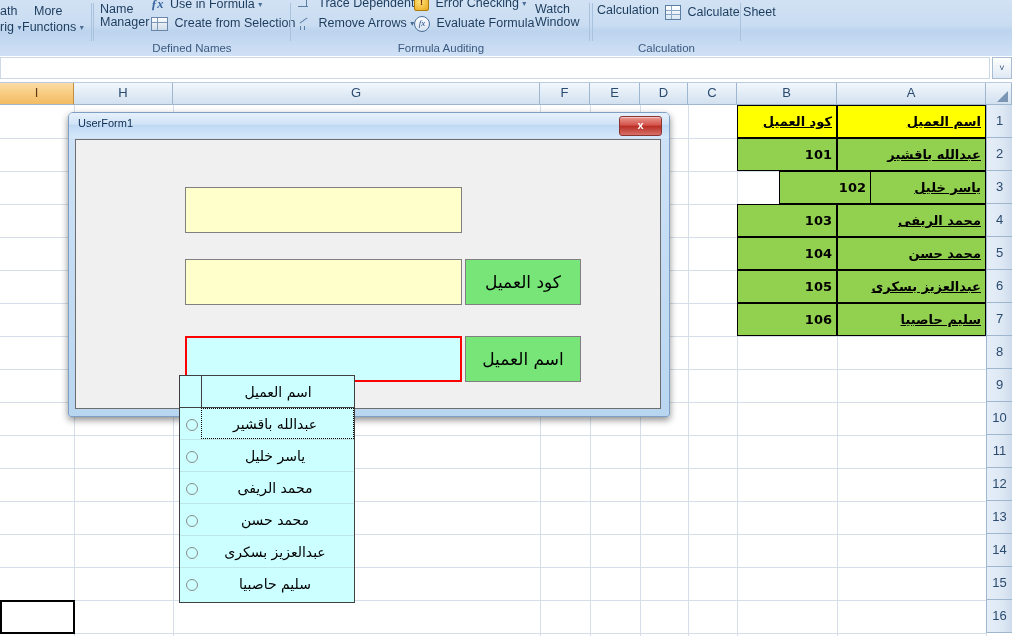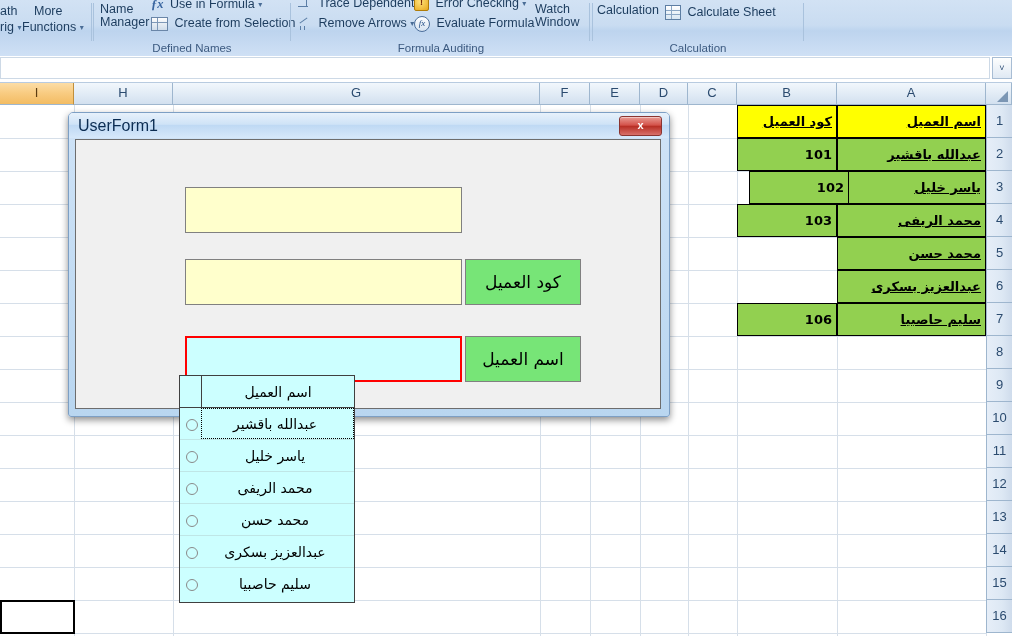--- a/index.html
+++ b/index.html
@@ -131,21 +131,21 @@
     background:linear-gradient(to bottom,#cfe3f7,#b9d6f0);
     border:1px solid #7d9fc4;border-radius:5px 5px 3px 3px;
     box-shadow:0 3px 7px rgba(0,0,0,.45);
     overflow:hidden;
   }
   #uf-title{
     position:absolute;left:0;top:0;width:100%;height:25px;
     background:linear-gradient(to bottom,#e7f1fb 0%,#cfe3f7 45%,#bfd9f4 50%,#d6e8fa 100%);
   }
   #uf-title-text{
-    position:absolute;left:9px;top:4px;font-size:16px;color:#0b2c52;
+    position:absolute;left:9px;top:4px;font-size:11px;color:#0b2c52;
   }
   #uf-close{
     position:absolute;right:7px;top:3px;width:41px;height:18px;
     border:1px solid #8a3430;border-radius:3px;
     background:linear-gradient(to bottom,#e99b93 0%,#d4524a 45%,#b82f25 52%,#d8706a 100%);
     color:#fff;font-size:11px;font-weight:bold;text-align:center;line-height:16px;
     cursor:pointer;box-shadow:inset 0 1px 0 rgba(255,255,255,.45);
   }
   #uf-body{
     position:absolute;left:6px;top:26px;width:586px;height:270px;
@@ -269,21 +269,21 @@
     <div class="gsep" style="right:0;"></div>
   </div>
 
   <div class="rgroup" style="left:535px;width:56px;">
     <div class="ritem two" style="left:0;top:3px;width:56px;">
       <span>Watch</span><br>
       <span>Window</span>
     </div>
   </div>
 
-  <div class="rgroup" style="left:592px;width:212px;">
+  <div class="rgroup" style="left:592px;width:149px;">
     <div class="ritem" style="left:5px;top:3px;">Calculation</div>
     <div class="ritem" style="left:5px;top:19px;margin-top:38px;">
       <span>Options</span>
       <span class="caret">▾</span>
     </div>
     <div class="ritem" style="left:73px;top:5px;">
       <span class="ricon ic-grid">
         <i style="left:0;top:4px;width:100%;height:1px;"></i>
         <i style="left:0;top:8px;width:100%;height:1px;"></i>
         <i style="left:5px;top:0;width:1px;height:100%;"></i>
@@ -363,22 +363,24 @@
   <div class="cell yellow rtl" style="left:837px;top:0;width:149px;height:33px;">اسم العميل</div>
   <div class="cell green rtl" style="left:837px;top:33px;width:149px;height:33px;">عبدالله باقشير</div>
   <div class="cell green rtl" style="left:837px;top:66px;width:149px;height:33px;">ياسر خليل</div>
   <div class="cell green rtl" style="left:837px;top:99px;width:149px;height:33px;">محمد الريفى</div>
   <div class="cell green rtl" style="left:837px;top:132px;width:149px;height:33px;">محمد حسن</div>
   <div class="cell green rtl" style="left:837px;top:165px;width:149px;height:33px;">عبدالعزيز بسكرى</div>
   <div class="cell green rtl" style="left:837px;top:198px;width:149px;height:33px;">سليم حاصبيا</div>
 
   <div class="cell yellow rtl" style="left:737px;top:0;width:100px;height:33px;">كود العميل</div>
   <div class="cell green num" style="left:737px;top:33px;width:100px;height:33px;">101</div>
-  <div class="cell green num" style="left:749px;top:66px;width:100px;height:33px;">102</div>
+  <div class="cell green num" style="left:779px;top:66px;width:92px;height:33px;">102</div>
   <div class="cell green num" style="left:737px;top:99px;width:100px;height:33px;">103</div>
+  <div class="cell green num" style="left:737px;top:132px;width:100px;height:33px;">104</div>
+  <div class="cell green num" style="left:737px;top:165px;width:100px;height:33px;">105</div>
   <div class="cell green num" style="left:737px;top:198px;width:100px;height:33px;">106</div>
 
   <div id="active-cell" style="left:0;top:495px;width:75px;height:34px;"></div>
 </div>
 
 <div id="userform">
   <div id="uf-title">
     <div id="uf-title-text">UserForm1</div>
     <div id="uf-close">x</div>
   </div>

